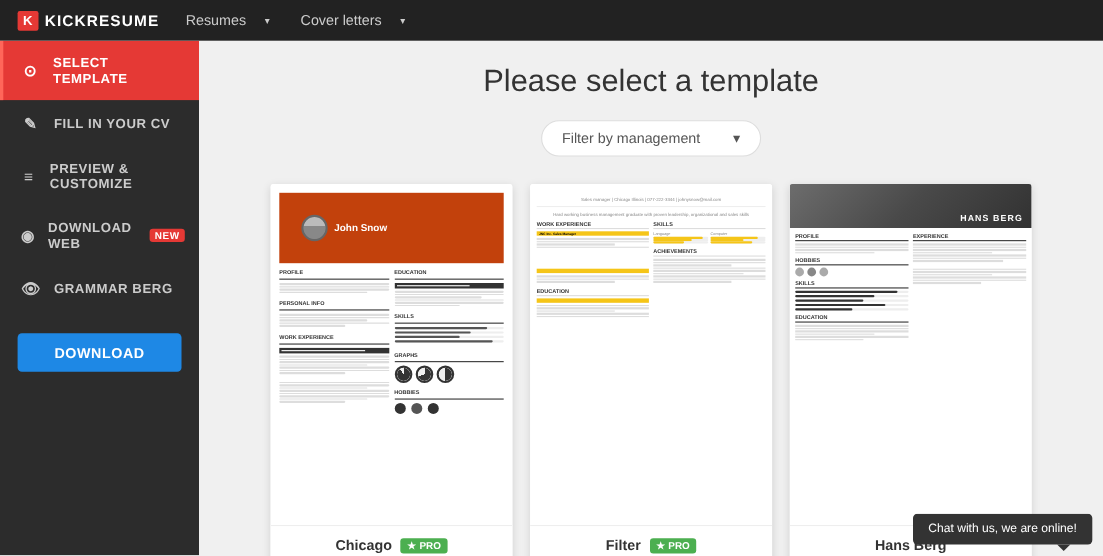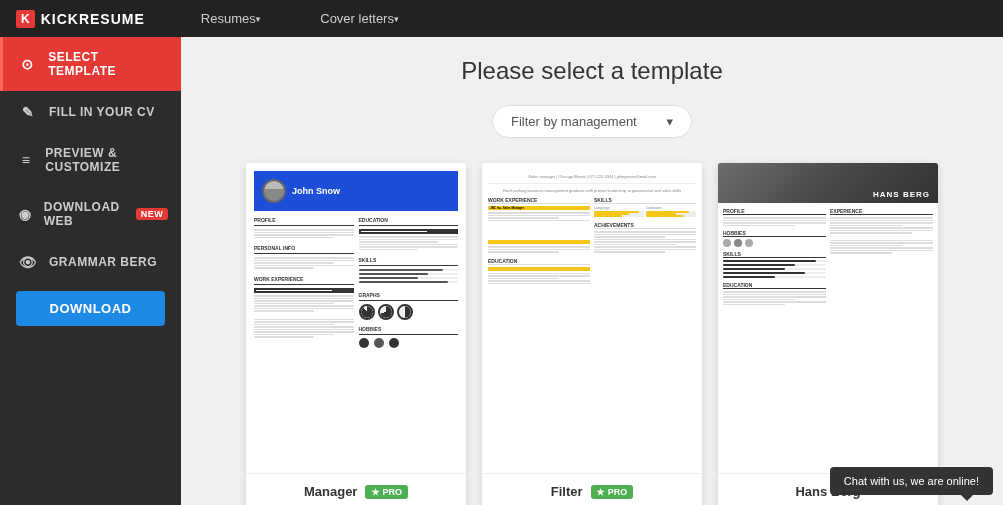--- a/index.html
+++ b/index.html
@@ -32,24 +32,23 @@
       color: white;
       font-weight: bold;
       font-size: 14px;
       letter-spacing: 1px;
     }
     .topnav-item {
       color: #ccc;
       font-size: 13px;
       display: flex;
       align-items: center;
-      gap: 0;
+      gap: 17px;
       cursor: pointer;
       padding: 0 4px;
-      margin-left: 32px;
     }
     .topnav-chevron { font-size: 9px; }
 
     
     .main-layout {
       display: flex;
       flex: 1;
       overflow: hidden;
     }
 
@@ -87,42 +86,42 @@
     .sidebar-new-badge {
       background: #e53935;
       color: white;
       font-size: 9px;
       font-weight: bold;
       padding: 1px 5px;
       border-radius: 3px;
       margin-left: 4px;
     }
     .sidebar-download {
-      margin: 8px 16px;
+      margin: 20px 16px;
       background: #1e88e5;
       color: white;
       text-align: center;
       padding: 10px;
       border-radius: 4px;
       font-size: 13px;
       font-weight: bold;
       cursor: pointer;
       letter-spacing: 0.5px;
     }
 
     
     .content {
       flex: 1;
       overflow-y: auto;
       background: #f0f0f0;
       padding: 20px 30px;
     }
     .content-title {
       text-align: center;
-      font-size: 24px;
+      font-size: 28px;
       font-weight: 300;
       color: #333;
       margin-bottom: 20px;
     }
     .filter-bar {
       display: flex;
       justify-content: center;
       margin-bottom: 25px;
     }
     .filter-dropdown {
@@ -188,23 +187,23 @@
 
     
     .tmpl-martinus {
       background: white;
       padding: 8px;
       font-size: 4.5px;
       line-height: 1.4;
       height: 100%;
     }
     .tmpl-martinus-header {
-      background: #1d4ed8;
-      color: white;
-      padding: 8px;
+      background: #c2410c;
+      color: white;
+      padding: 20px;
       display: flex;
       align-items: center;
       gap: 6px;
       margin-bottom: 6px;
     }
     .tmpl-avatar {
       width: 24px;
       height: 24px;
       border-radius: 50%;
       background: #888;
@@ -477,21 +476,21 @@
                 <div class="tmpl-hobby-icons">
                   <div class="tmpl-hobby" style="background:#333;width:10px;height:10px;border-radius:50%;"></div>
                   <div class="tmpl-hobby" style="background:#555;width:10px;height:10px;border-radius:50%;"></div>
                   <div class="tmpl-hobby" style="background:#333;width:10px;height:10px;border-radius:50%;"></div>
                 </div>
               </div>
             </div>
           </div>
         </div>
         <div class="template-footer">
-          <span class="template-name">Manager</span>
+          <span class="template-name">Chicago</span>
           <span class="pro-badge">
             <span>★</span>
             <span>PRO</span>
           </span>
         </div>
       </div>
 
       <div class="template-card">
         <div class="template-preview">
           <div class="tmpl-square">

